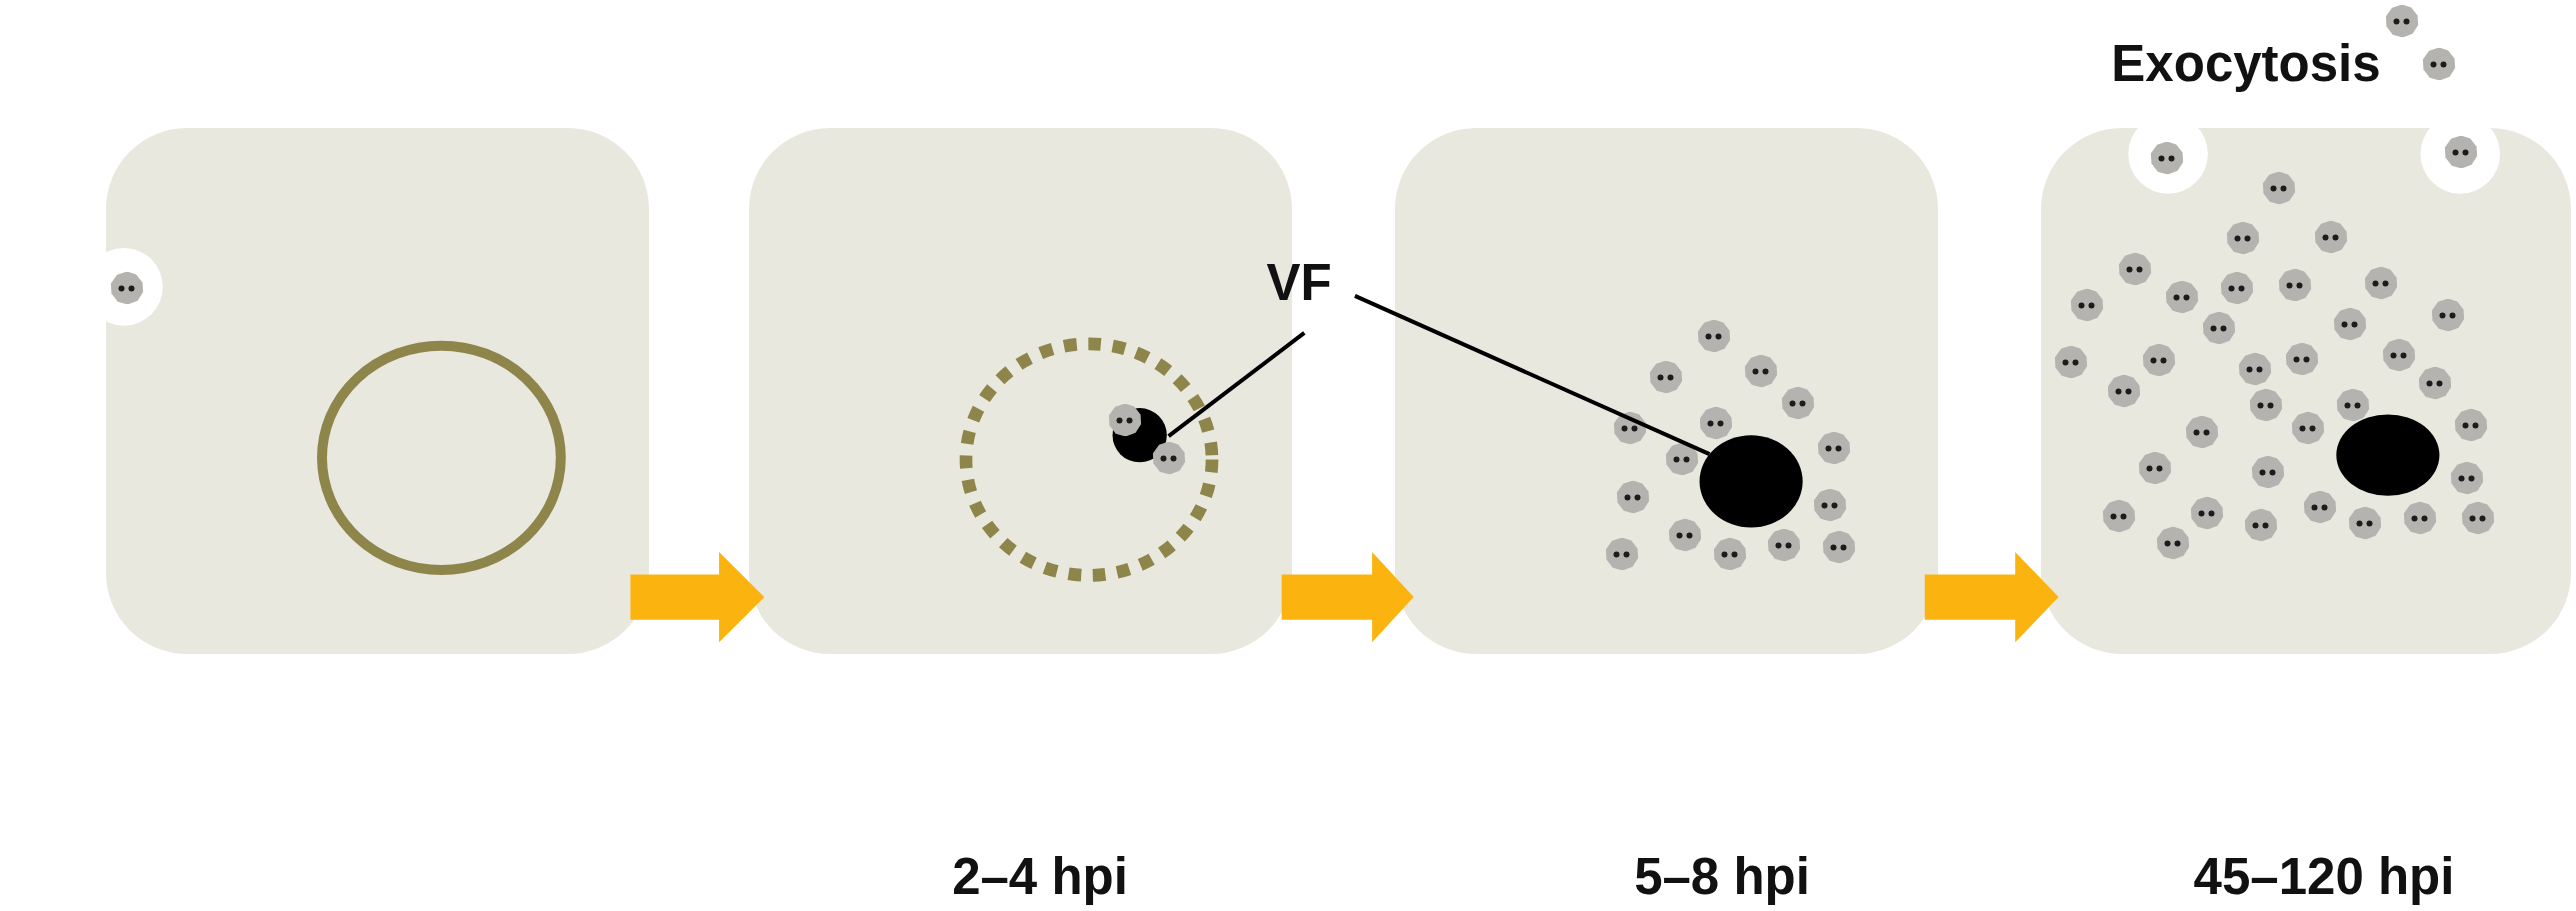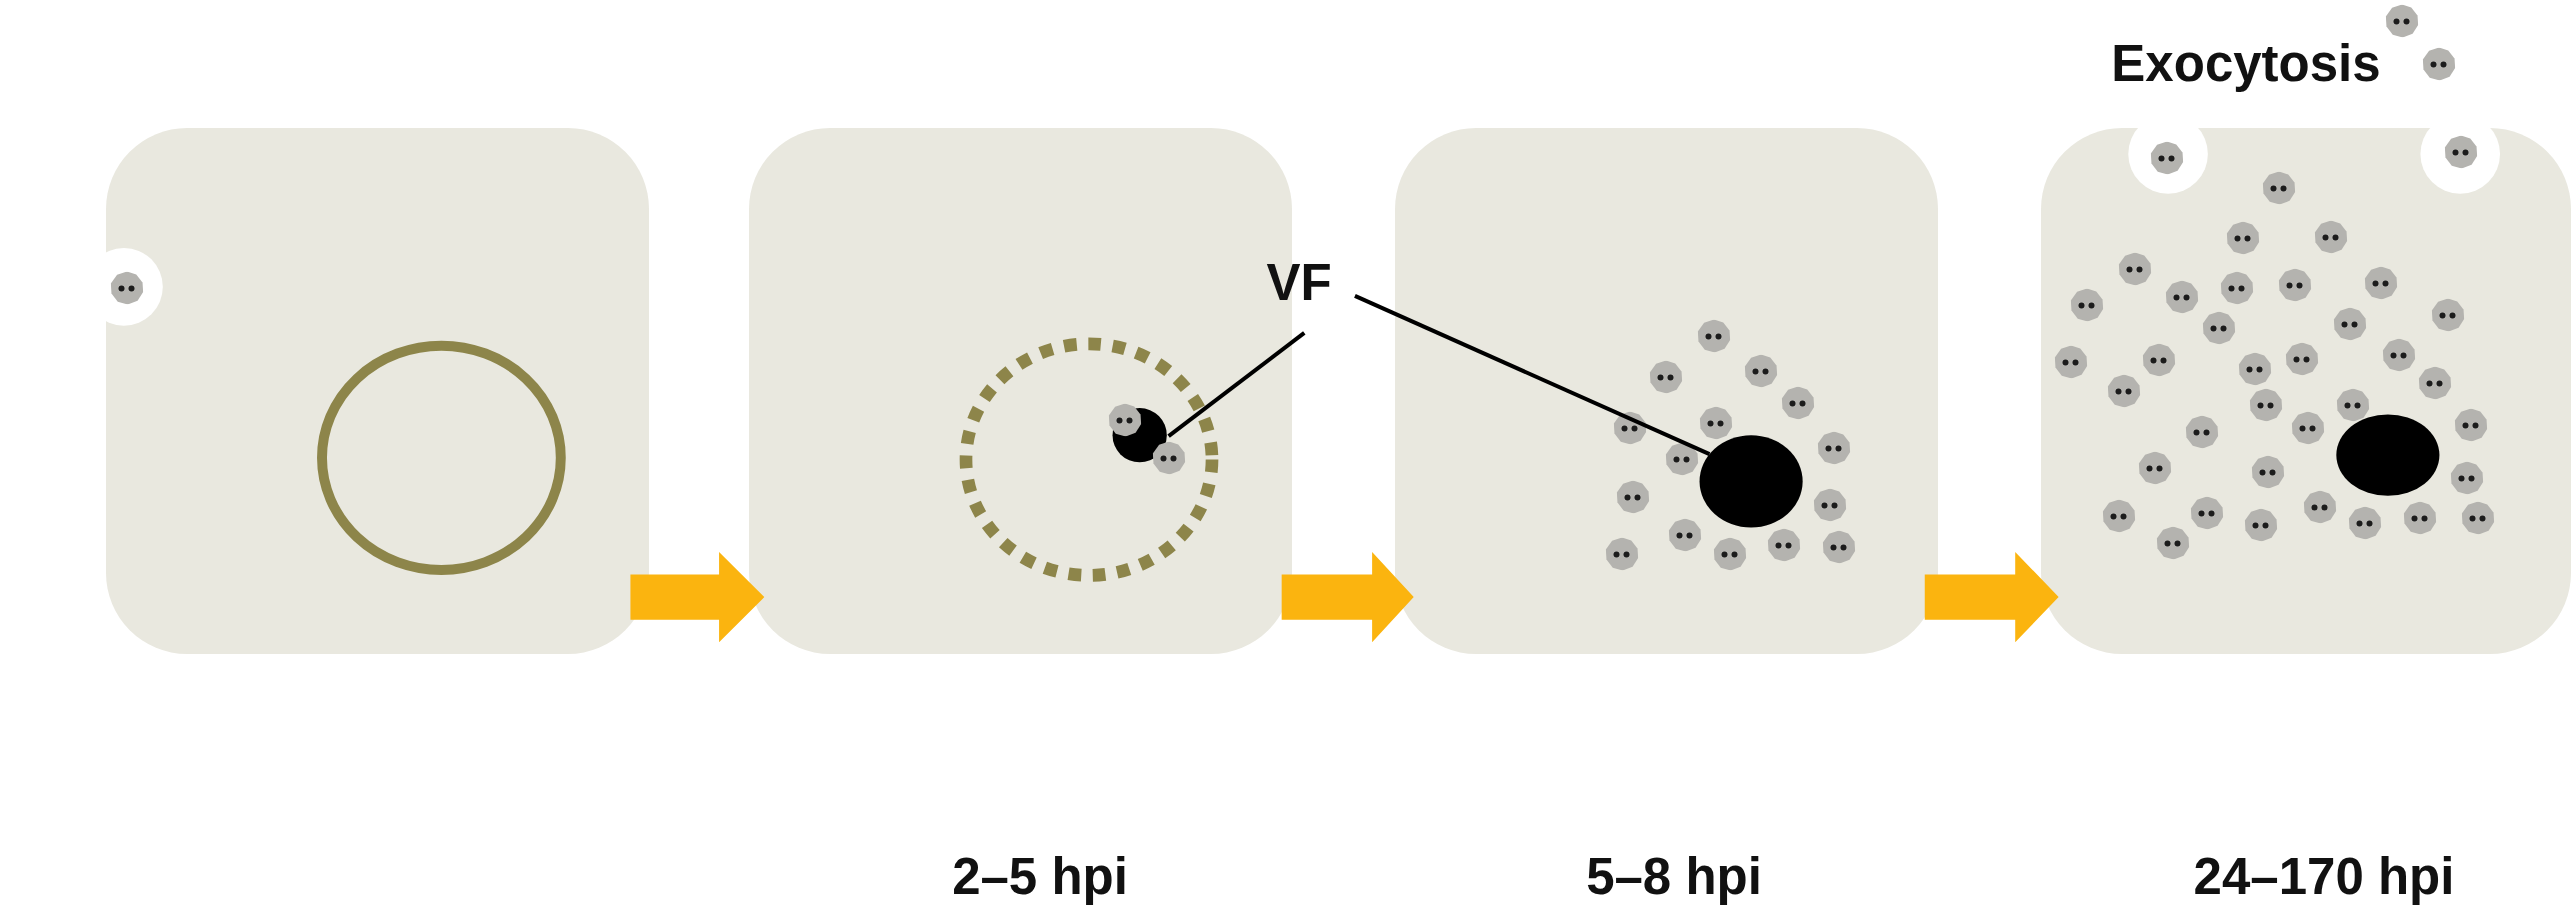--- a/index.html
+++ b/index.html
@@ -154,18 +154,18 @@
       </div>
   </div>
 
   <svg class="toplayer" width="2576" height="912" viewBox="0 0 2848 1008">
     <line class="leader-line" x1="1442" y1="368" x2="1292" y2="482"></line>
     <line class="leader-line" x1="1498" y1="327" x2="1890" y2="502"></line>
   </svg>
 
   <div class="label" style="left:1299px;top:282px;">VF</div>
   <div class="label" style="left:2246px;top:63px;">Exocytosis</div>
-  <div class="label" style="left:1040px;top:876px;">2–5 hpi</div>
-  <div class="label" style="left:1674px;top:876px;">5–8 hpi</div>
-  <div class="label" style="left:2324px;top:876px;">24–170 hpi</div>
+  <div class="label" style="left:1040px;top:876px;">2–4 hpi</div>
+  <div class="label" style="left:1722px;top:876px;">5–8 hpi</div>
+  <div class="label" style="left:2324px;top:876px;">45–120 hpi</div>
 
 </div>
 
 
 </body></html>

